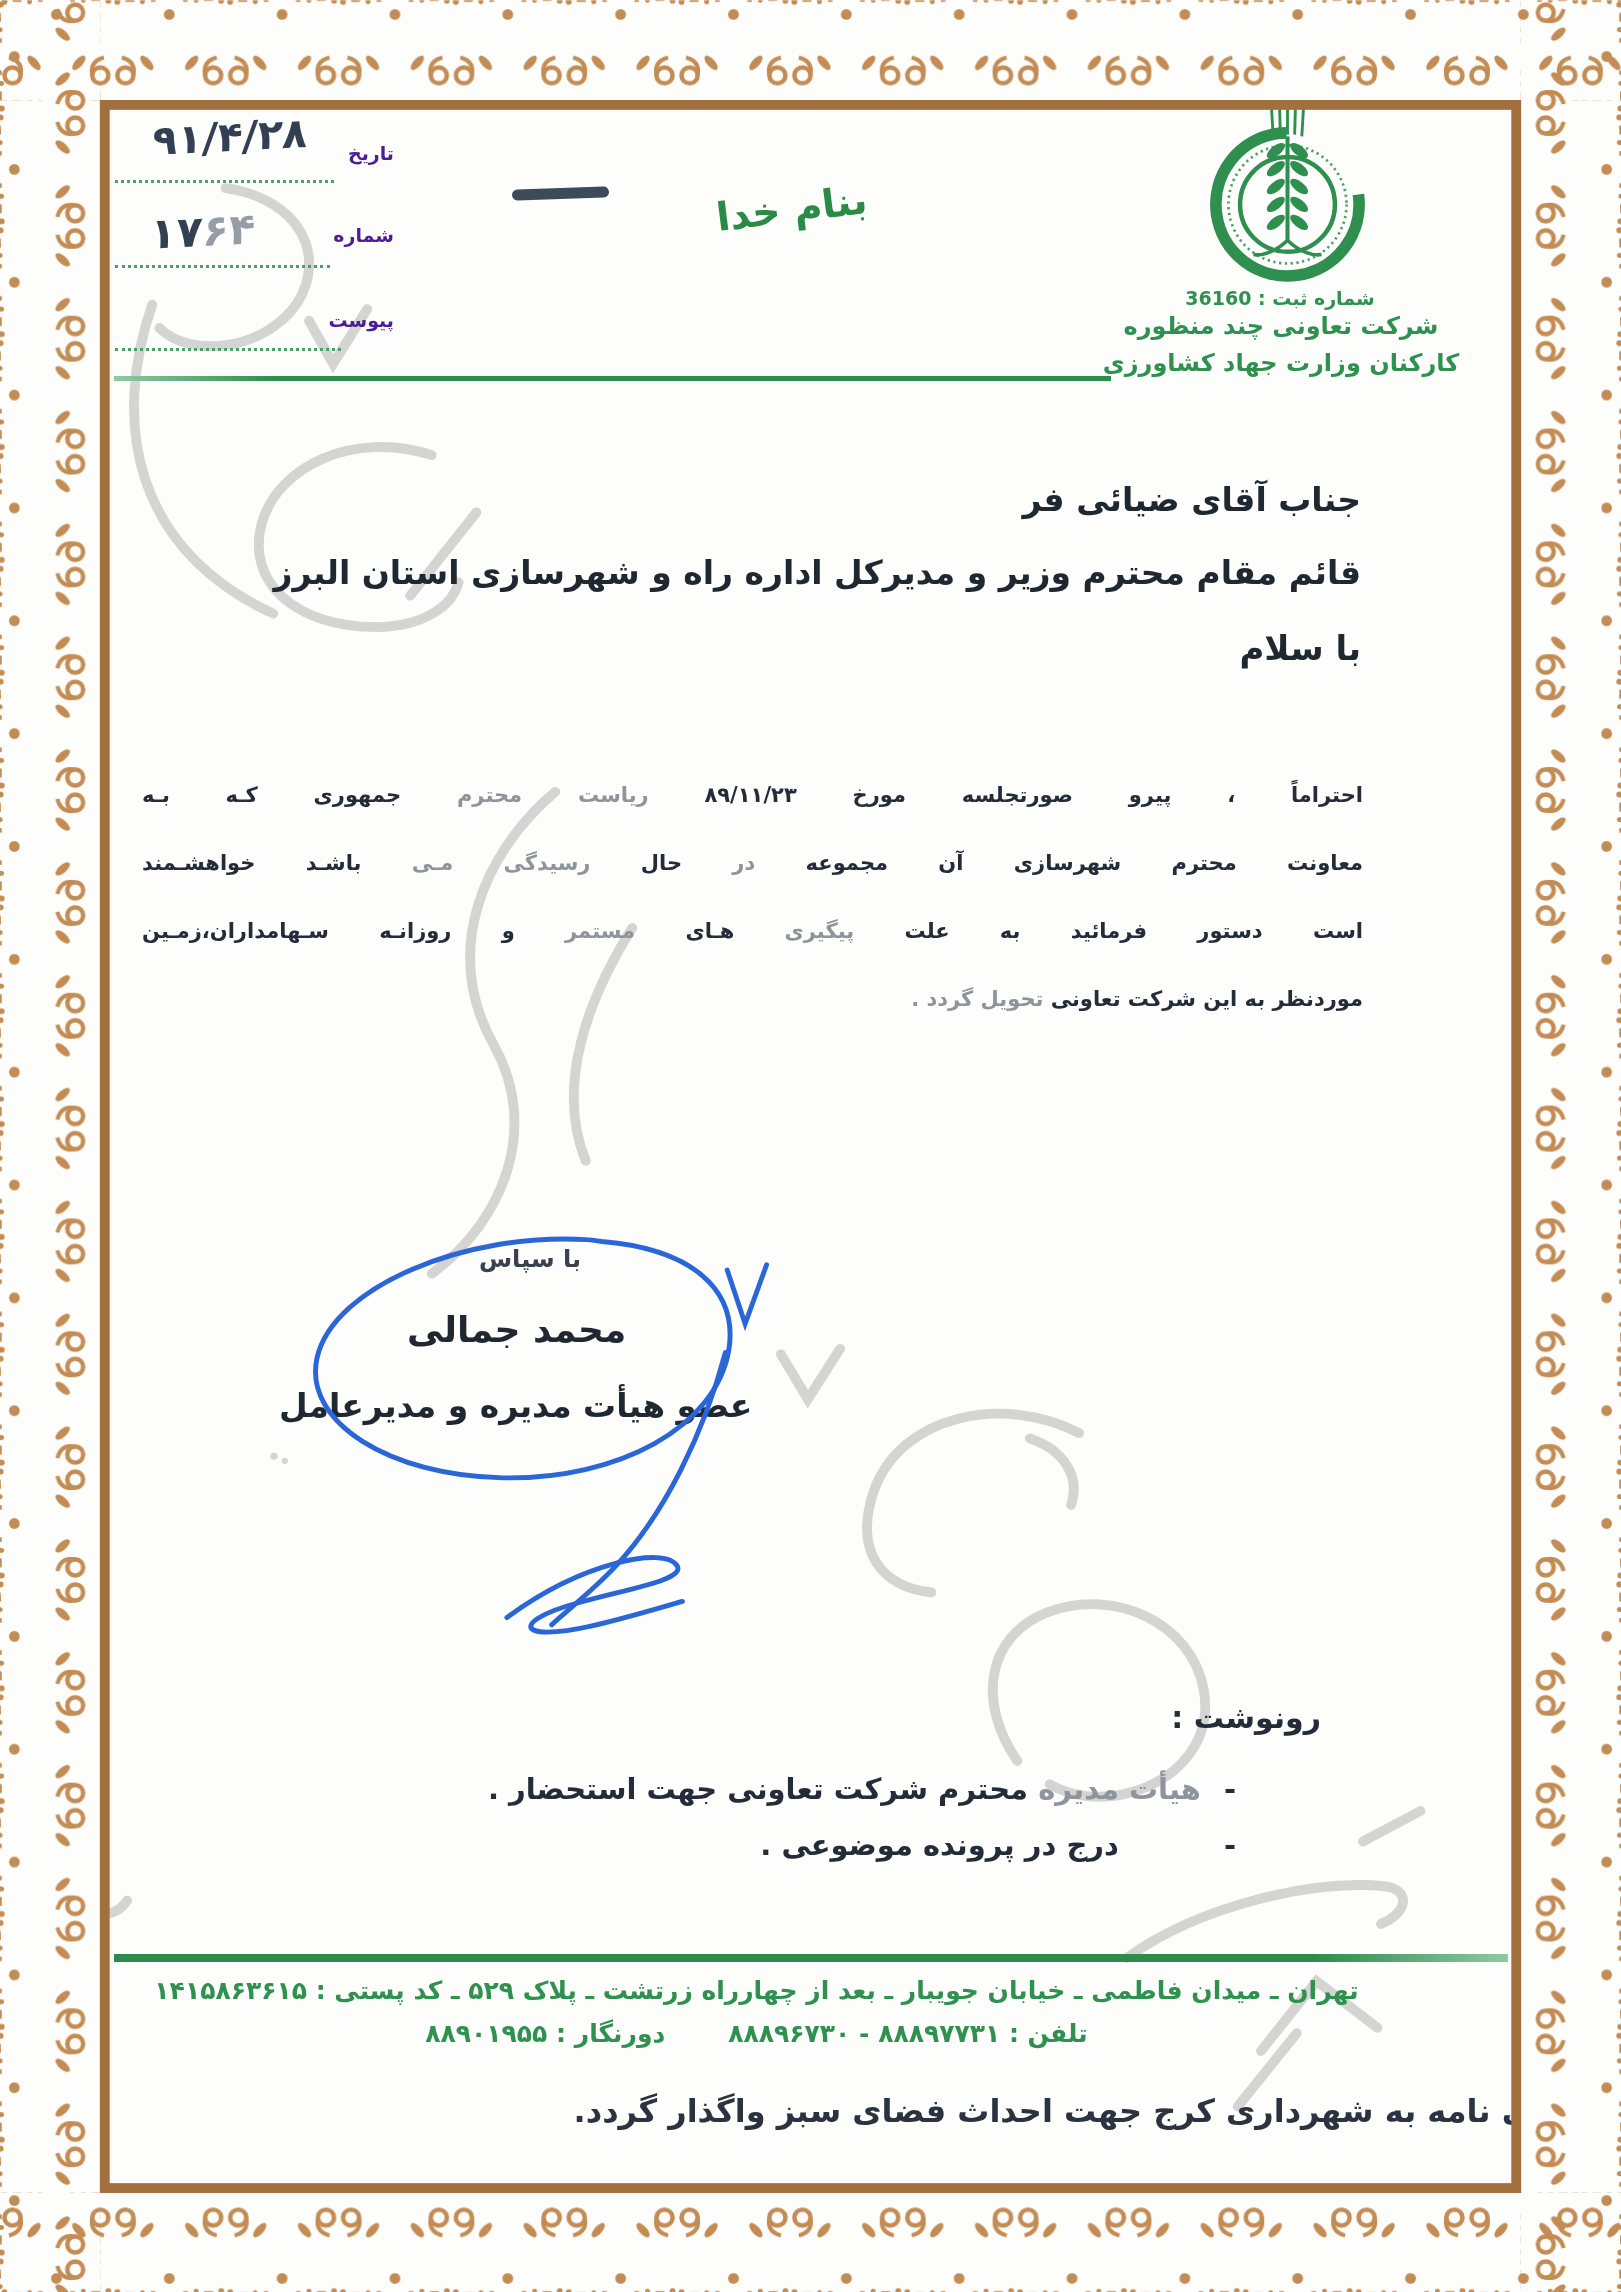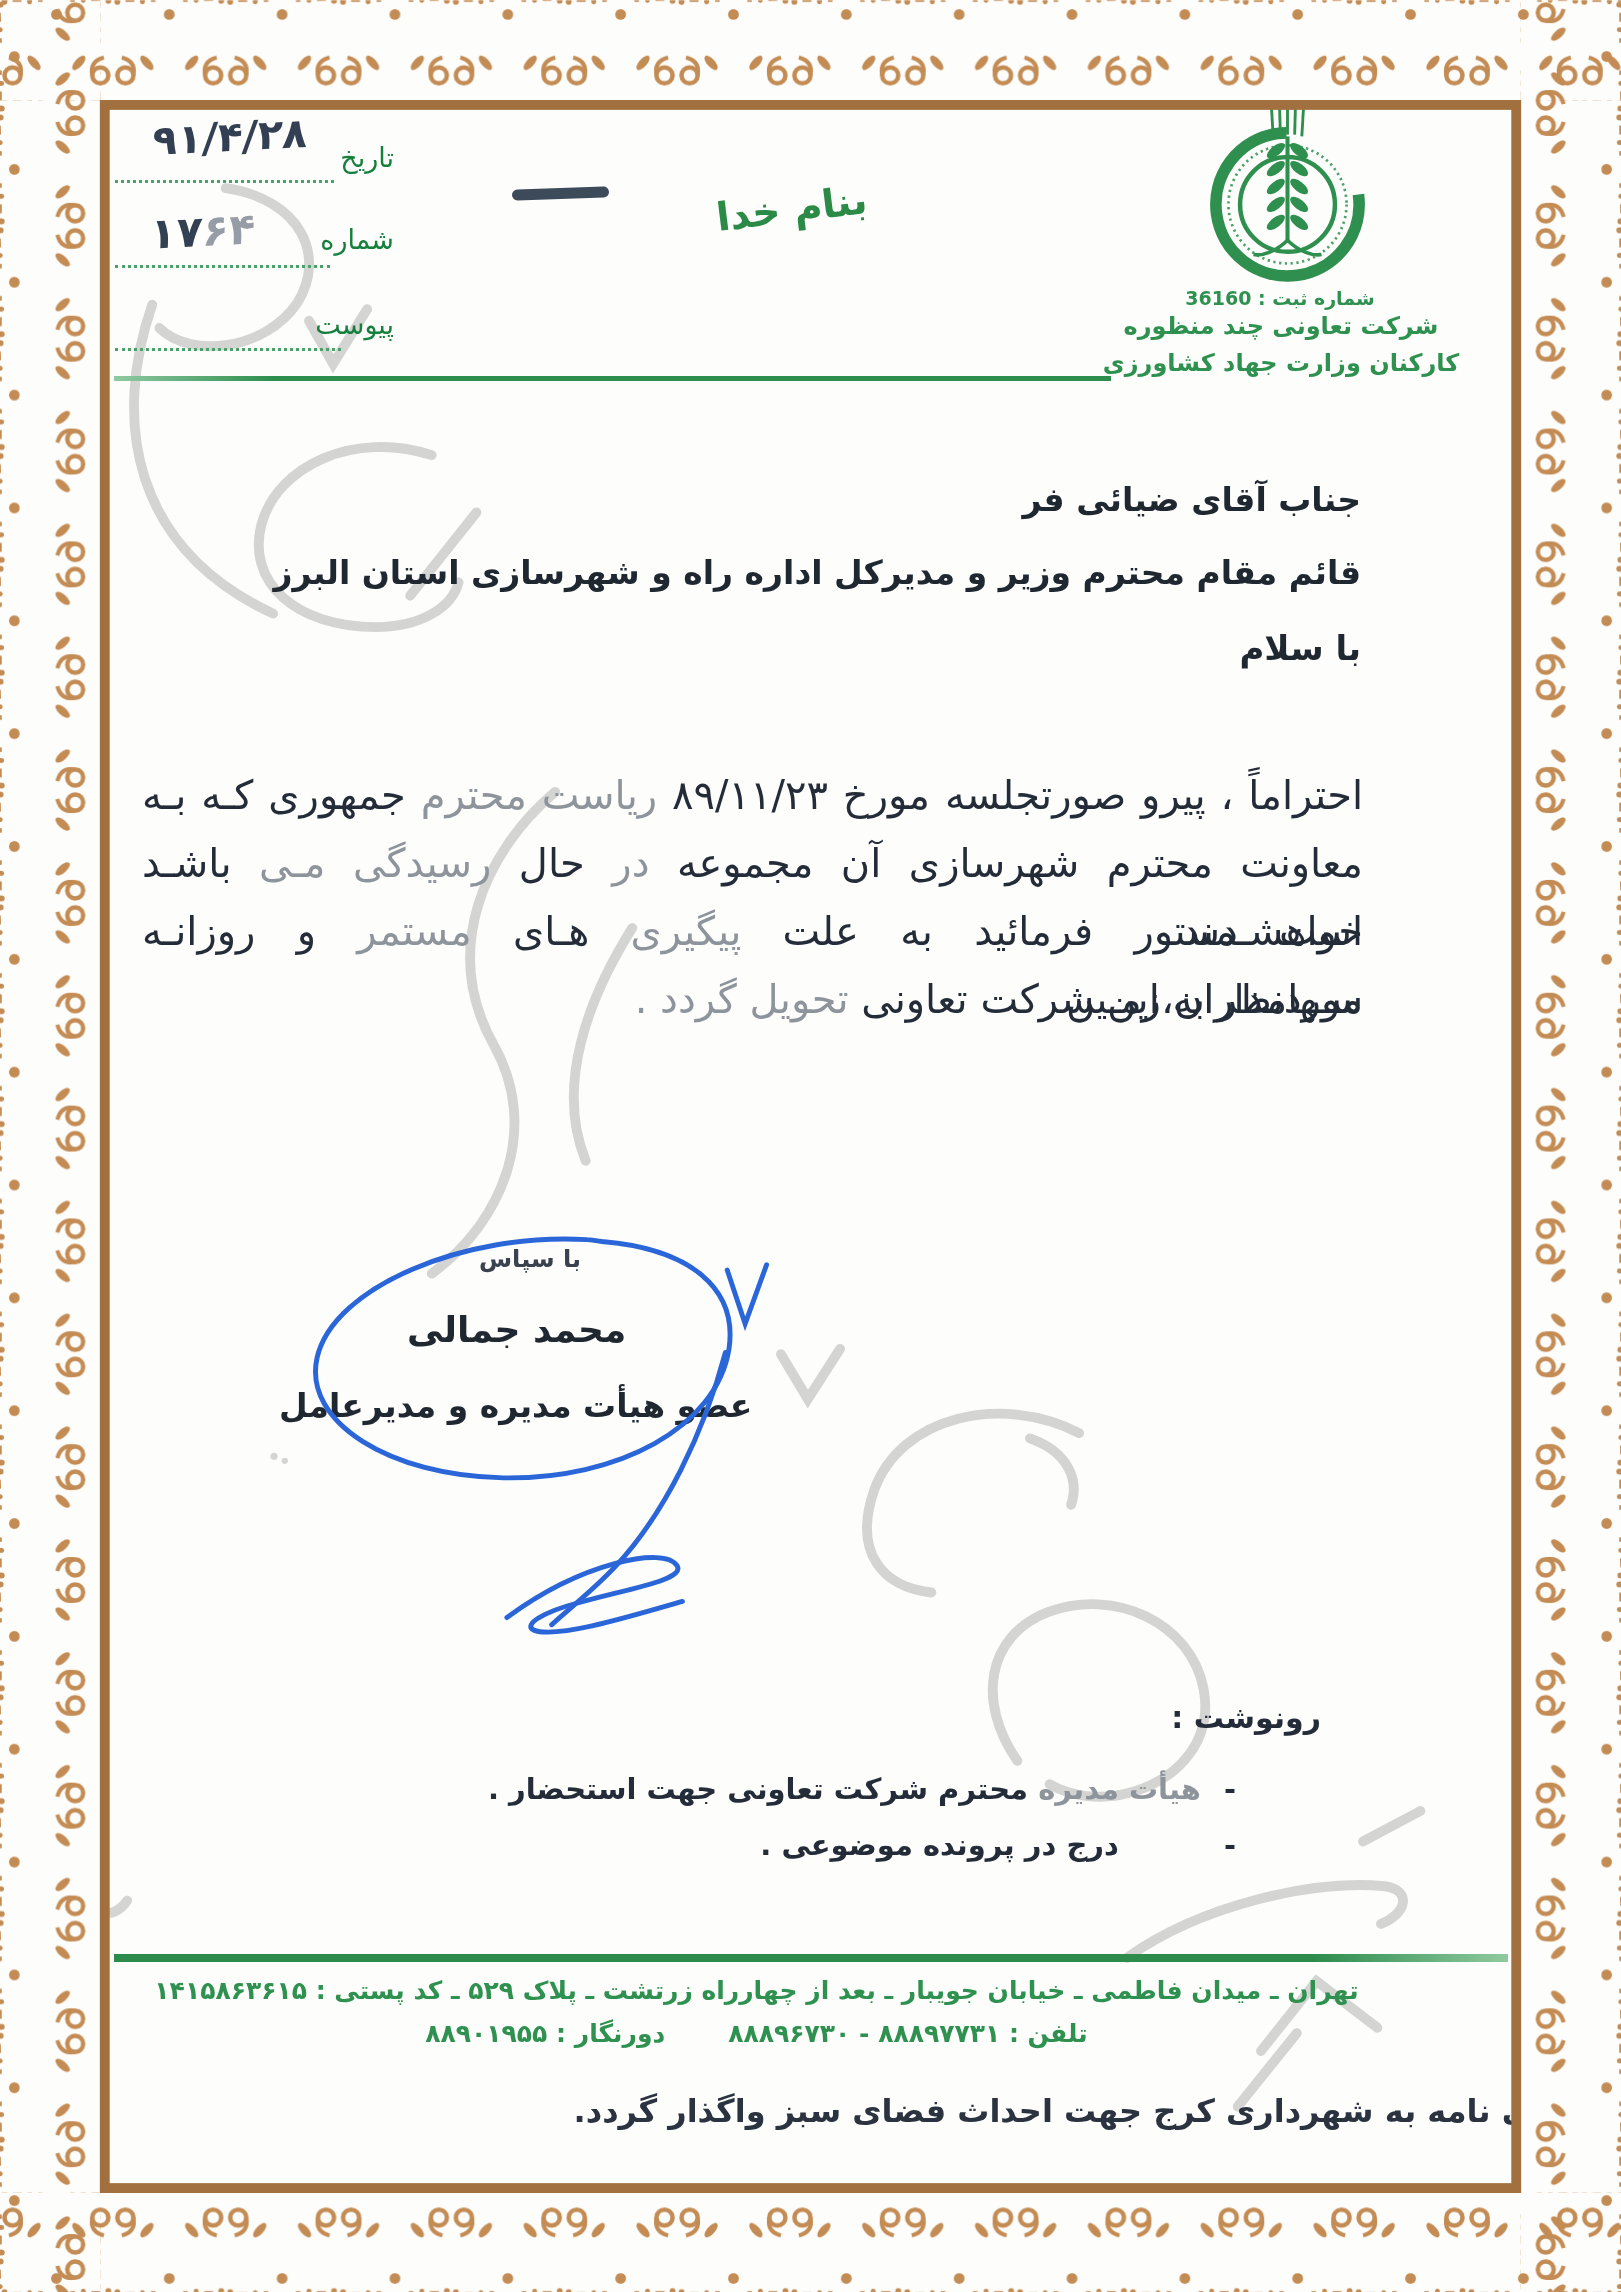--- a/index.html
+++ b/index.html
@@ -3,32 +3,32 @@
 <meta charset="utf-8">
 <style>
   html,body{margin:0;padding:0;background:#e8e8e8;}
   .page{
     position:relative;width:1621px;height:2293px;background:#fdfdfb;
     overflow:hidden;font-family:"DejaVu Sans",sans-serif;color:#232c38;
   }
   .abs{position:absolute;}
   .rtl{direction:rtl;unicode-bidi:plaintext;}
   
-  .hdr-label{font-size:27px;font-weight:normal;color:#15803d;white-space:nowrap;}
+  .hdr-label{font-size:19px;font-weight:bold;color:#4c1d95;white-space:nowrap;}
   .leader{border-bottom:3.6px dotted #4aa06a;height:3.6px;}
   .hand{color:#333f52;font-weight:bold;white-space:nowrap;transform:rotate(-3deg) skewX(-6deg);}
   .hand .lite{color:#979da6;}
   .ink-dash{background:#3d4a59;border-radius:5.4px;transform:rotate(-2deg);}
   .bismillah{font-size:39px;font-weight:bold;color:#2b8a45;transform:rotate(-7deg);white-space:nowrap;}
   .logo-caption{text-align:center;font-weight:bold;color:#2f9150;white-space:nowrap;}
   .divider{background:linear-gradient(to right,#90c9a2 0%,#2e8e4e 16%,#2e8e4e 100%);}
   
   .recip{font-size:33px;font-weight:bold;color:#1f2731;white-space:nowrap;text-align:center;}
   #body-lines{direction:rtl;}
-  .body-line{height:68px;line-height:68px;font-size:40px;font-weight:normal;color:#232c38;text-align:right;white-space:nowrap;margin-left:8px;}
+  .body-line{height:68px;line-height:68px;font-size:21px;font-weight:bold;color:#232c38;text-align:right;white-space:nowrap;margin-left:8px;}
   .body-line.stretch{white-space:normal;text-align:justify;text-align-last:justify;}
   .faded{color:#8e949c;}
   
   .sig-regards{font-size:24px;font-weight:bold;color:#39424e;white-space:nowrap;}
   .sig-name{font-size:36px;font-weight:bold;color:#1f2731;white-space:nowrap;text-align:right;}
   .sig-title{font-size:33px;font-weight:bold;color:#1f2731;white-space:nowrap;}
   
   .copy-head{font-size:30px;font-weight:bold;white-space:nowrap;}
   .copy-item{display:flex;flex-direction:row;direction:rtl;align-items:center;height:56px;font-size:29px;font-weight:bold;}
   .copy-item .bullet{margin-left:23px;}

